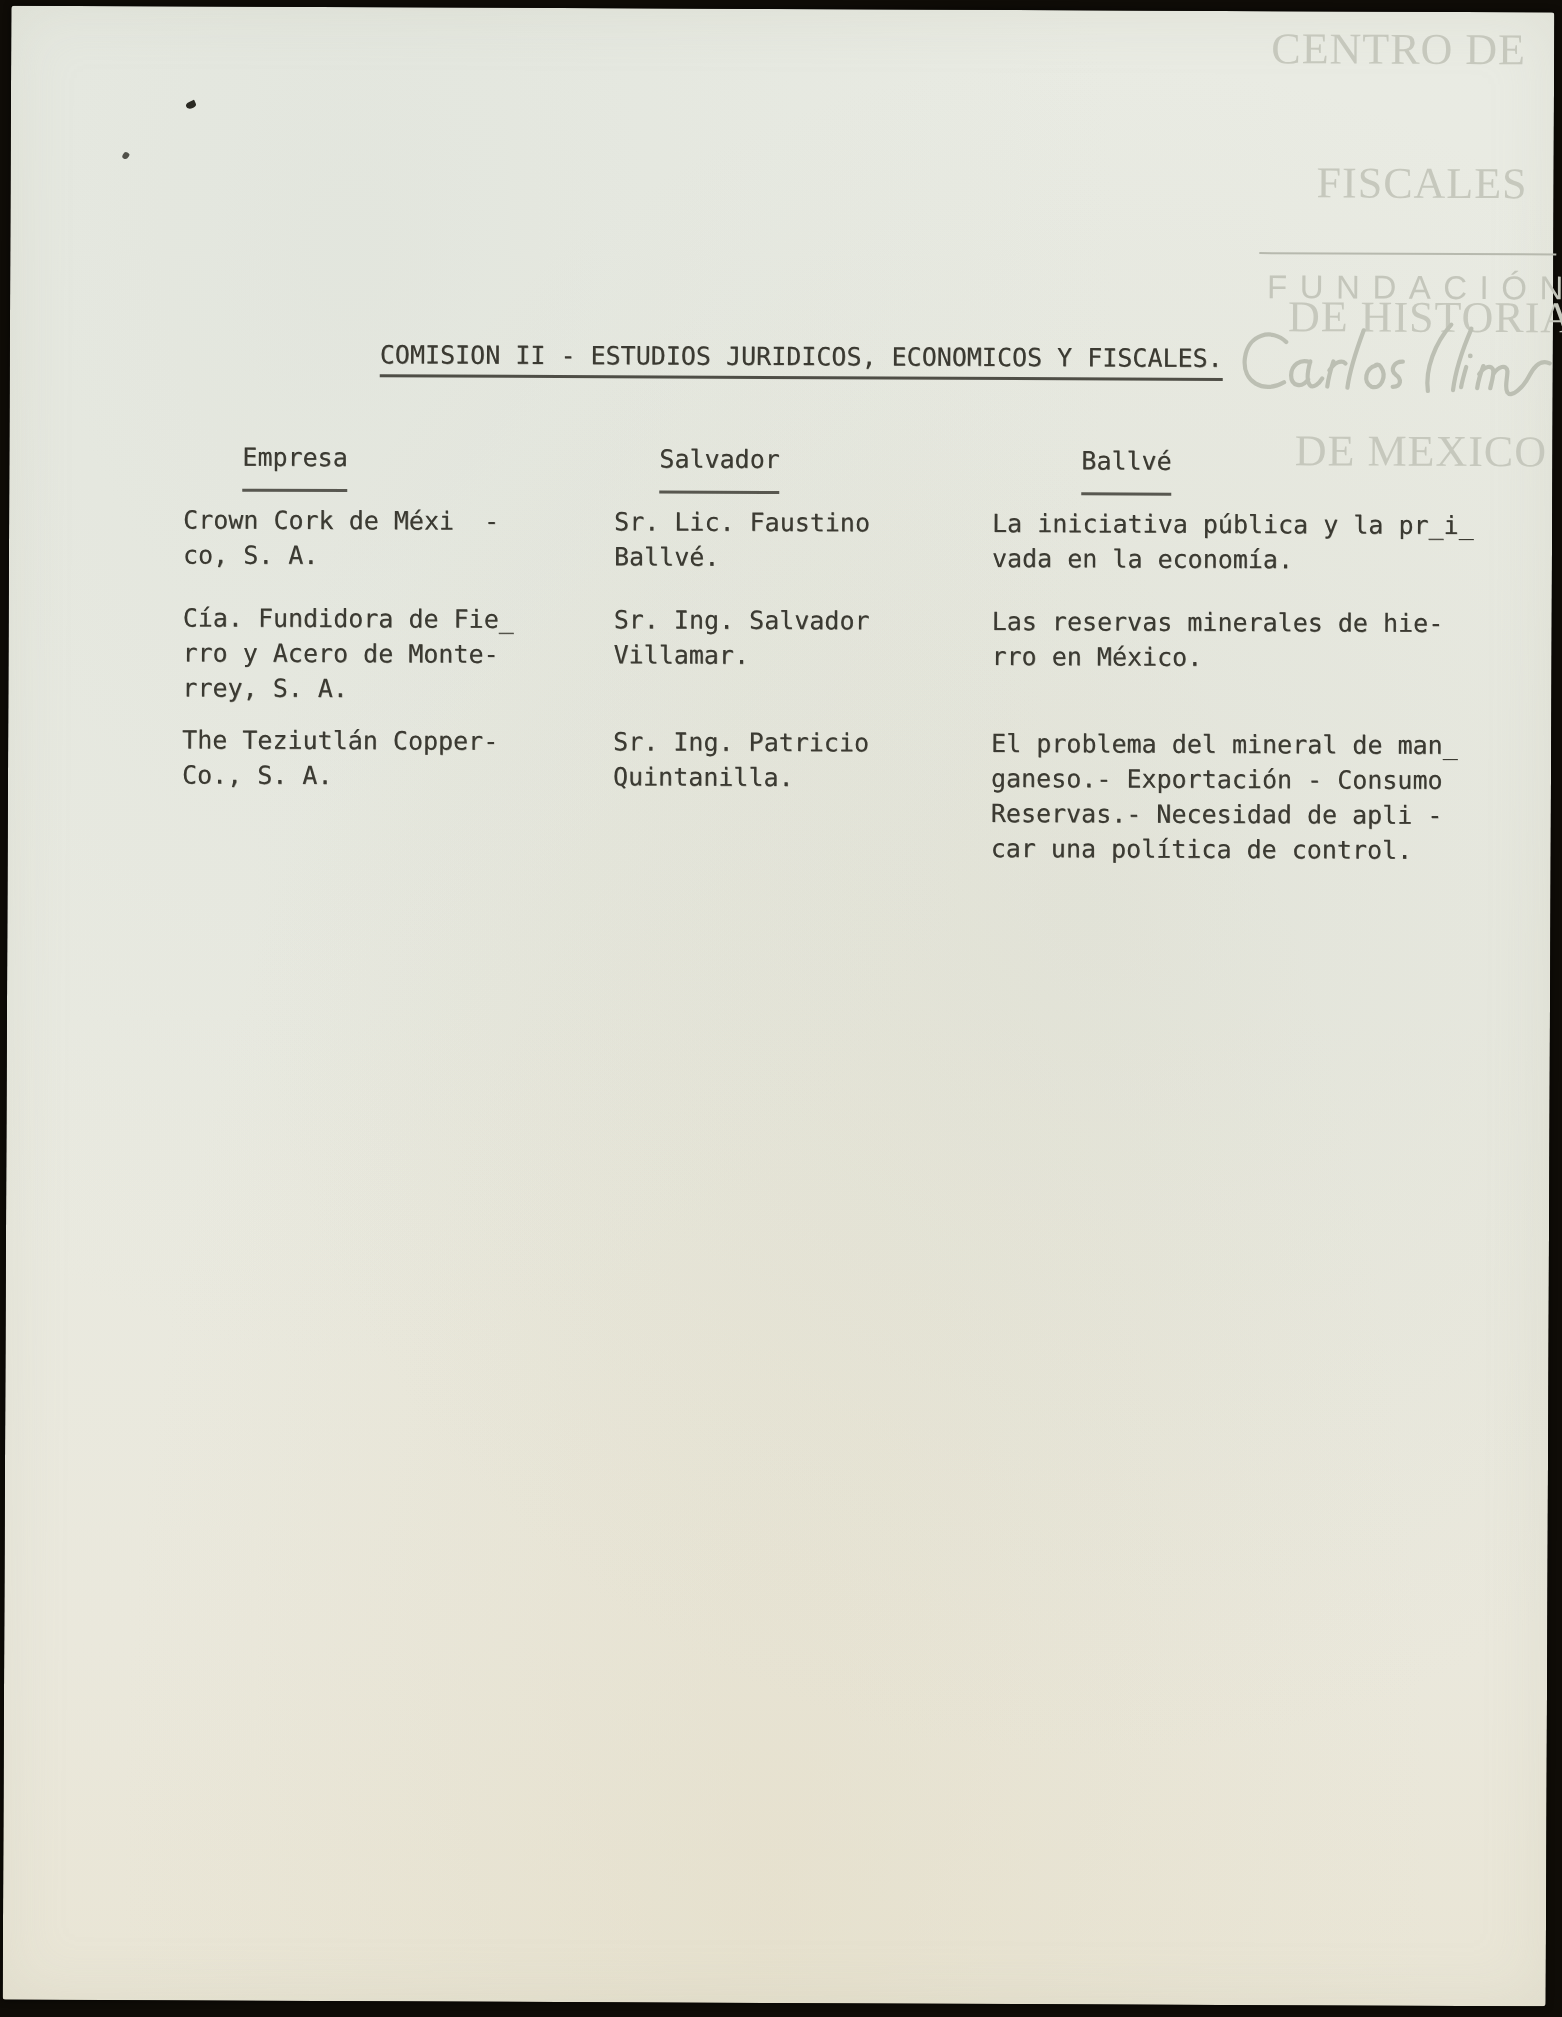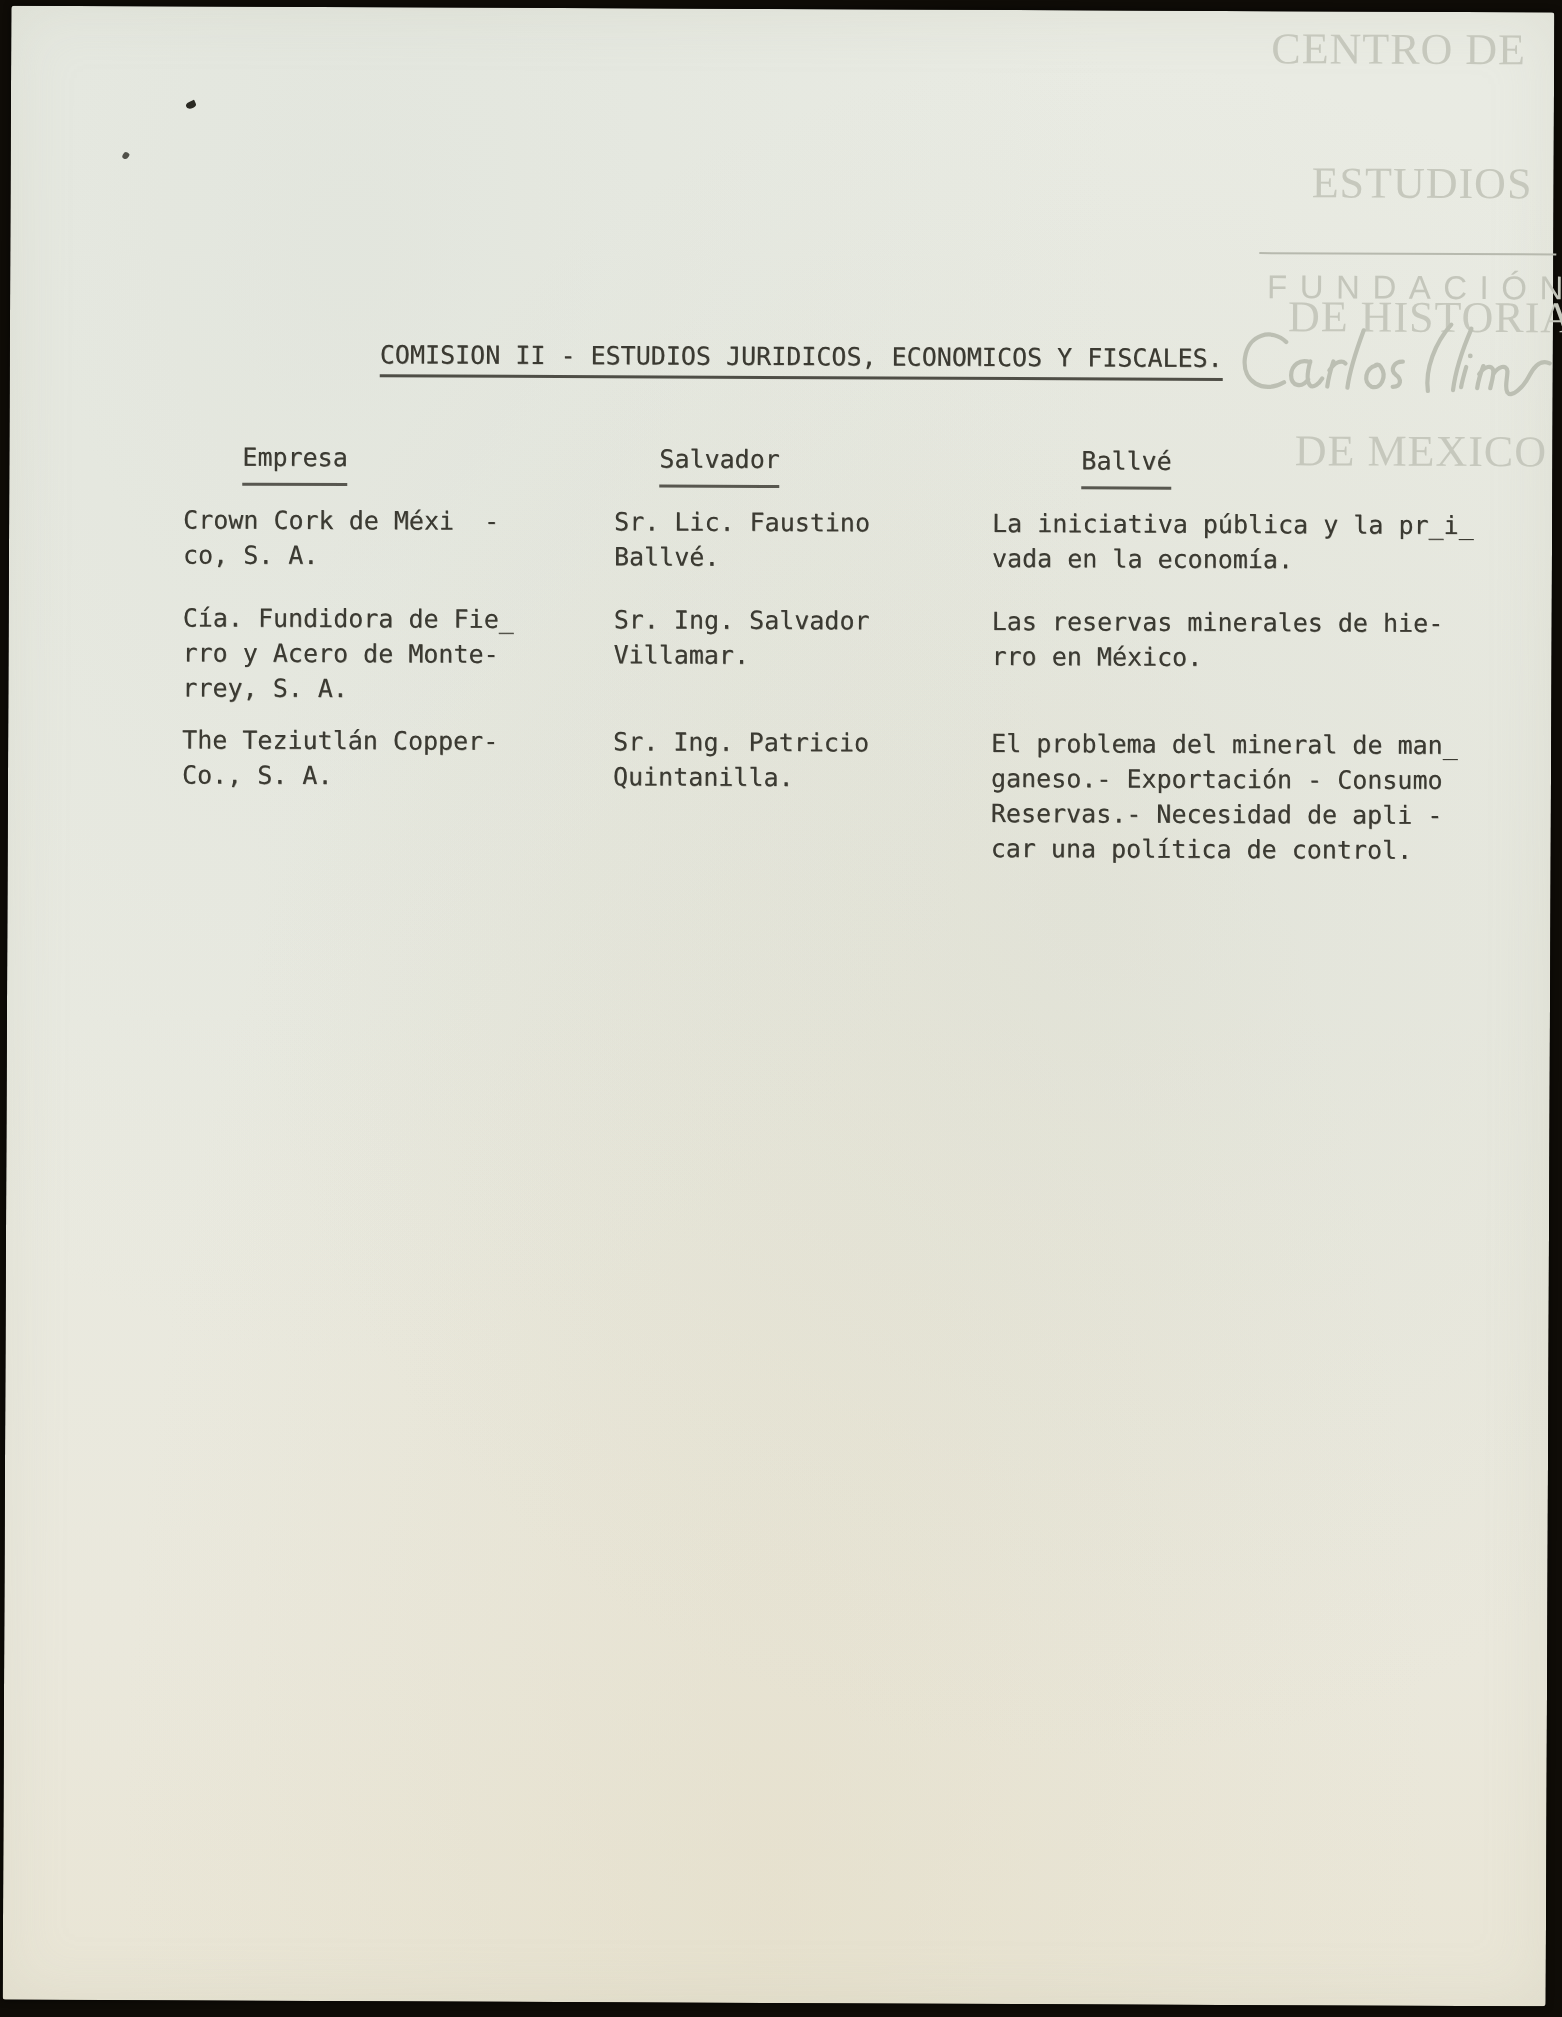--- a/index.html
+++ b/index.html
@@ -51,21 +51,21 @@
   .doc-title{
     position:absolute;top:334px;left:370px;
     font-size:25px;line-height:28px;
     border-bottom:3px solid rgba(52,51,44,0.85);
     padding-bottom:5px;white-space:pre;
   }
   .col-header{
     position:absolute;top:438px;
     font-size:25px;line-height:26px;
     border-bottom:3px solid rgba(52,51,44,0.8);
-    padding-bottom:12px;white-space:pre;
+    padding-bottom:18px;white-space:pre;
   }
   .h-empresa{left:233px;}
   .h-ponente{left:650px;}
   .h-titulo{left:1072px;}
   .cell{
     position:absolute;
     font-size:25px;line-height:35px;white-space:pre;
   }
   .r1{top:496px;} .r2{top:594px;} .r3{top:716px;}
   .c-empresa{left:174px;} .c-ponente{left:605px;} .c-titulo{left:983px;}
@@ -73,21 +73,21 @@
   .speck{position:absolute;background:#2b2a23;}
   .speck-1{top:95px;left:175px;width:10px;height:7px;border-radius:70% 10% 60% 80%;transform:rotate(-25deg);}
   .speck-2{top:146px;left:112px;width:6px;height:7px;border-radius:60% 30% 70% 50%;transform:rotate(30deg);opacity:.8;}
 </style>
 </head>
 <body>
 
 <div class="paper">
 
   <div class="wm-org"><span>CENTRO DE</span><br>
-    <span>ESTUDIOS</span><br>
+    <span>FISCALES</span><br>
     <span>DE HISTORIA</span><br>
     <span>DE MEXICO</span>
   </div>
   <div class="wm-rule"></div>
   <div class="wm-foundation">FUNDACIÓN</div>
   <svg class="wm-signature" viewBox="0 0 330 100" role="img" aria-label="Carlos Slim">
 
     <path d="M54,26 C40,12 16,18 13,42 C10,66 32,78 52,66"></path>
     <path d="M78,46 C68,42 59,49 59,59 C59,70 70,72 76,63 M78,45 C75,56 74,65 78,69 C81,72 87,67 90,62"></path>
     <path d="M101,45 C98,54 96,62 95,70 M97,54 C102,46 109,43 113,47"></path>

